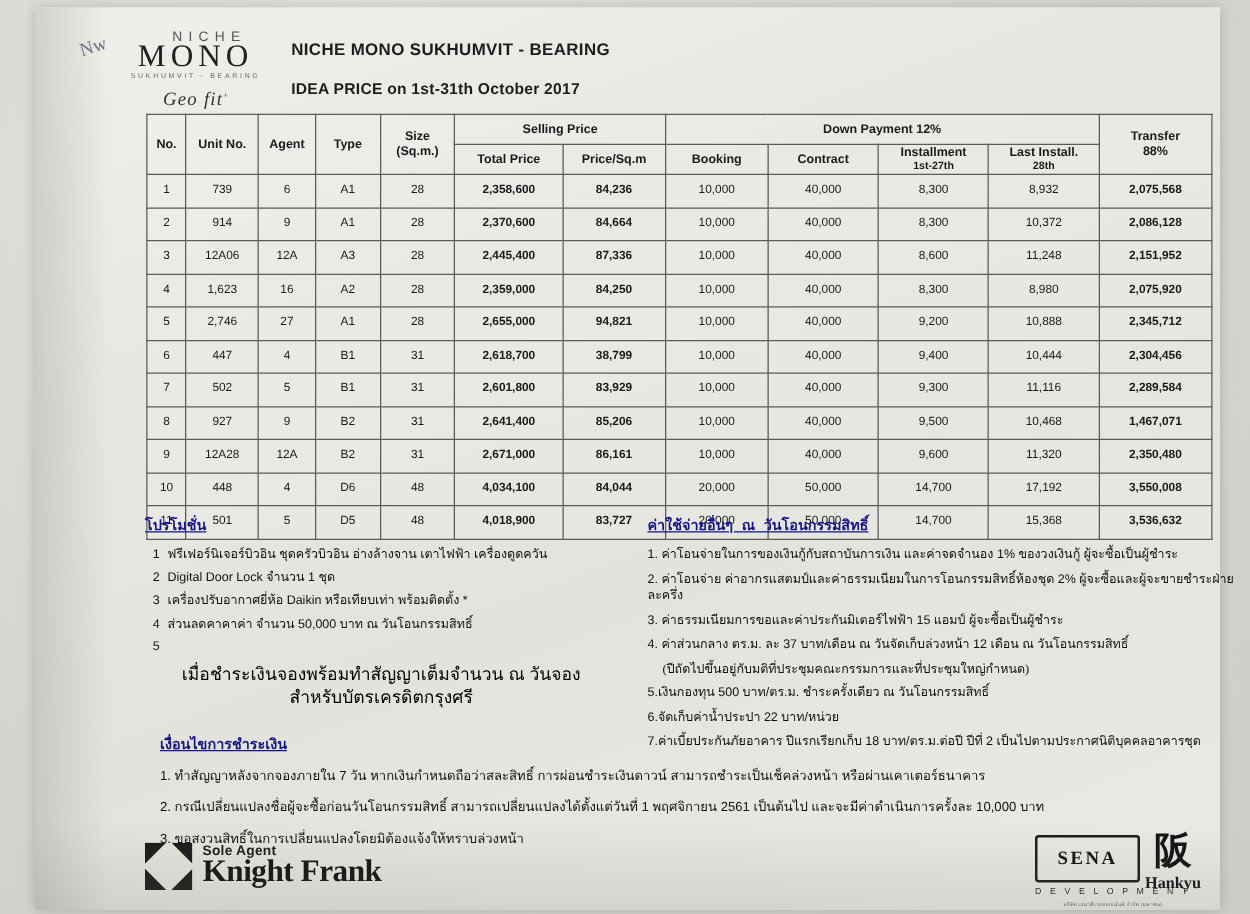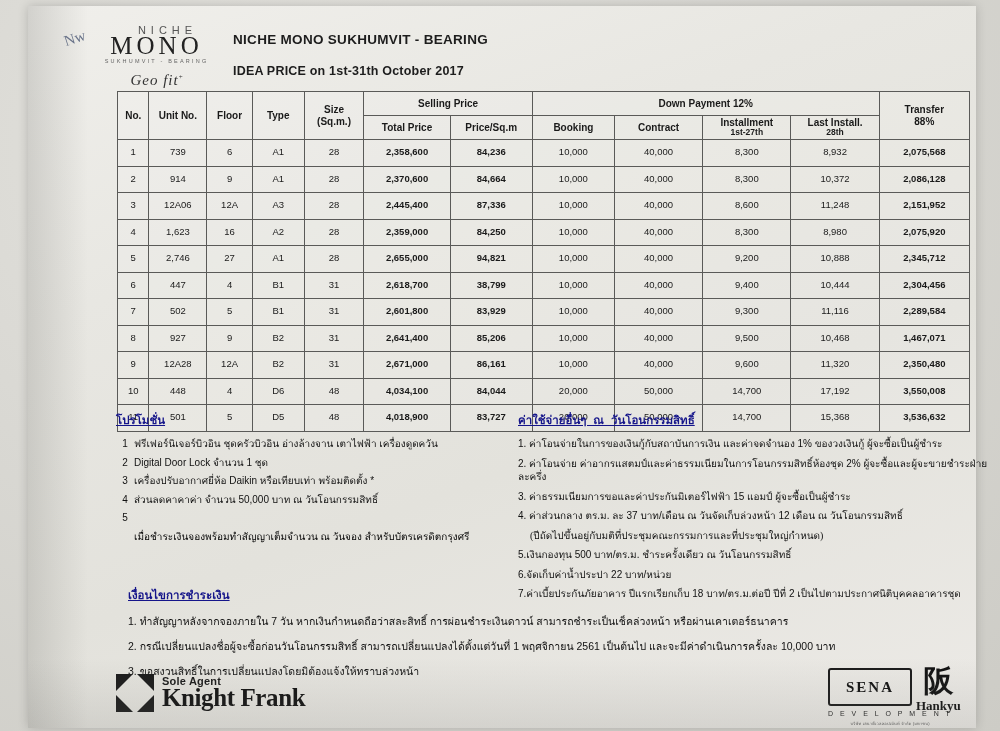--- a/index.html
+++ b/index.html
@@ -165,23 +165,24 @@
     color: #101010;
     margin-bottom: 5px;
     line-height: 1.35;
   }
   .promo li .num {
     width: 18px;
     flex: 0 0 18px;
     text-align: center;
   }
   .promo .trailing {
-    font-size: 10px;
+    font-size: 14px;
     margin: 2px 0 0 18px;
     line-height: 1.35;
+    text-align: center;
   }
   .fees {
     position: absolute;
     left: 490px; top: 405px;
     width: 470px;
   }
   .fees ul {
     margin: 8px 0 0 0;
     padding: 0;
     list-style: none;
@@ -313,21 +314,21 @@
 
     <div class="title1">NICHE MONO SUKHUMVIT - BEARING</div>
     <div class="title2">IDEA PRICE on 1st-31th October 2017</div>
 
     <div class="table-wrap">
       <table class="price">
         <thead>
           <tr>
             <th rowspan="2" style="width:30px">No.</th>
             <th rowspan="2" style="width:56px">Unit No.</th>
-            <th rowspan="2" style="width:44px">Floor</th>
+            <th rowspan="2" style="width:44px">Agent</th>
             <th rowspan="2" style="width:50px">Type</th>
             <th rowspan="2" style="width:58px">
               <div>Size</div>
               <div>(Sq.m.)</div>
             </th>
             <th colspan="2">Selling Price</th>
             <th colspan="4">Down Payment  12%</th>
             <th rowspan="2" style="width:88px">
               <div>Transfer</div>
               <div>88%</div>

